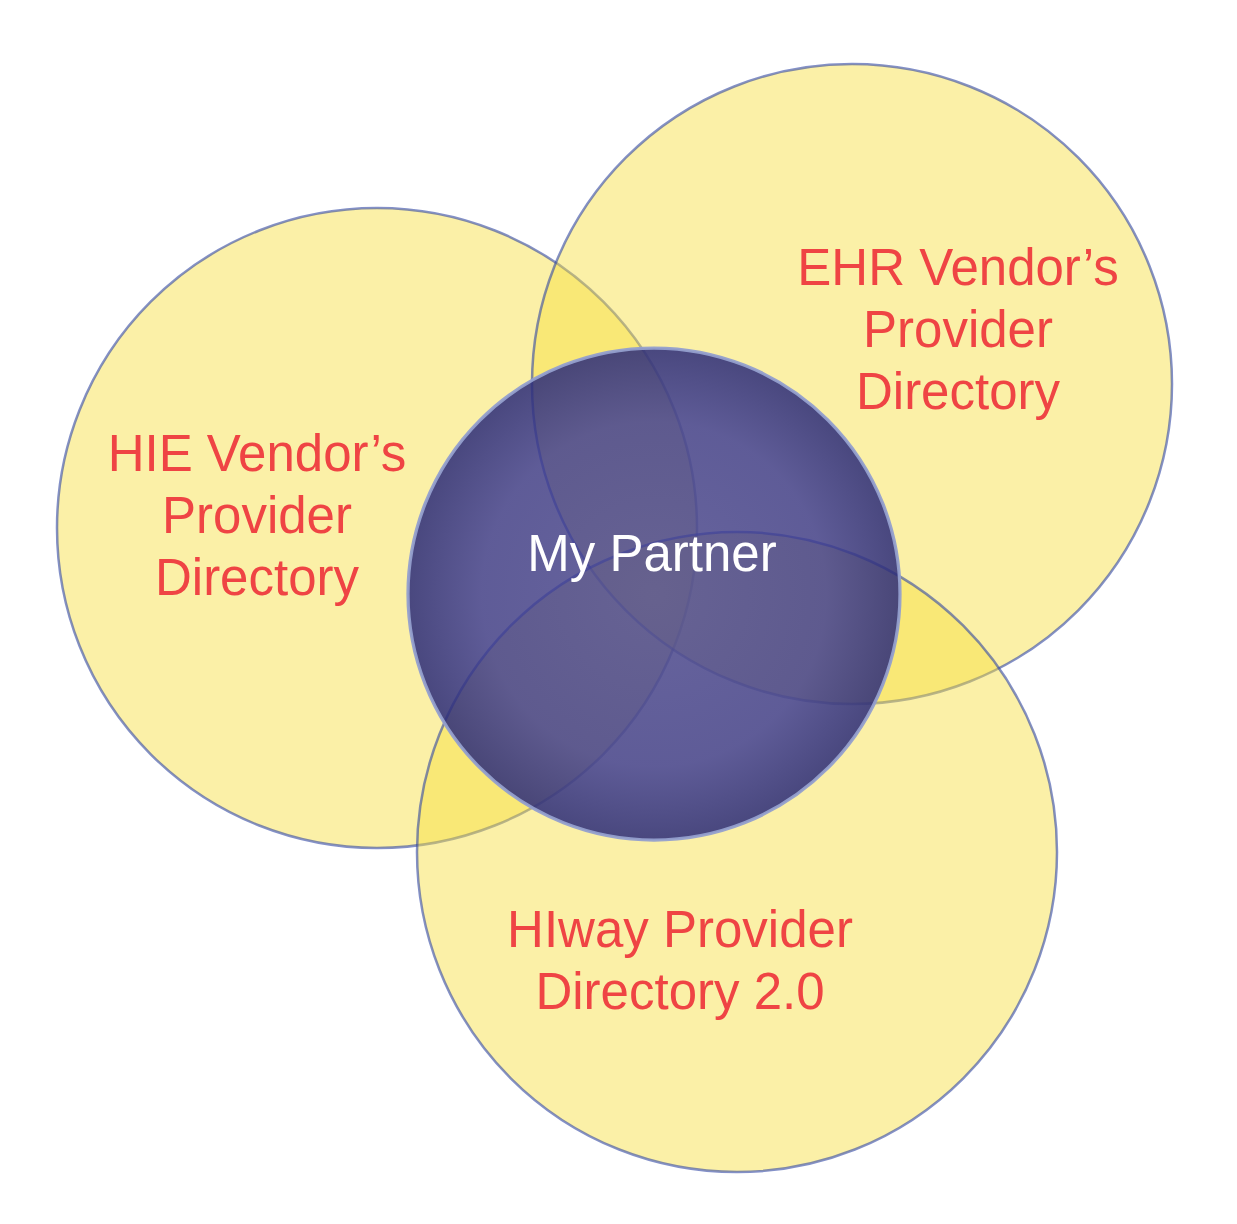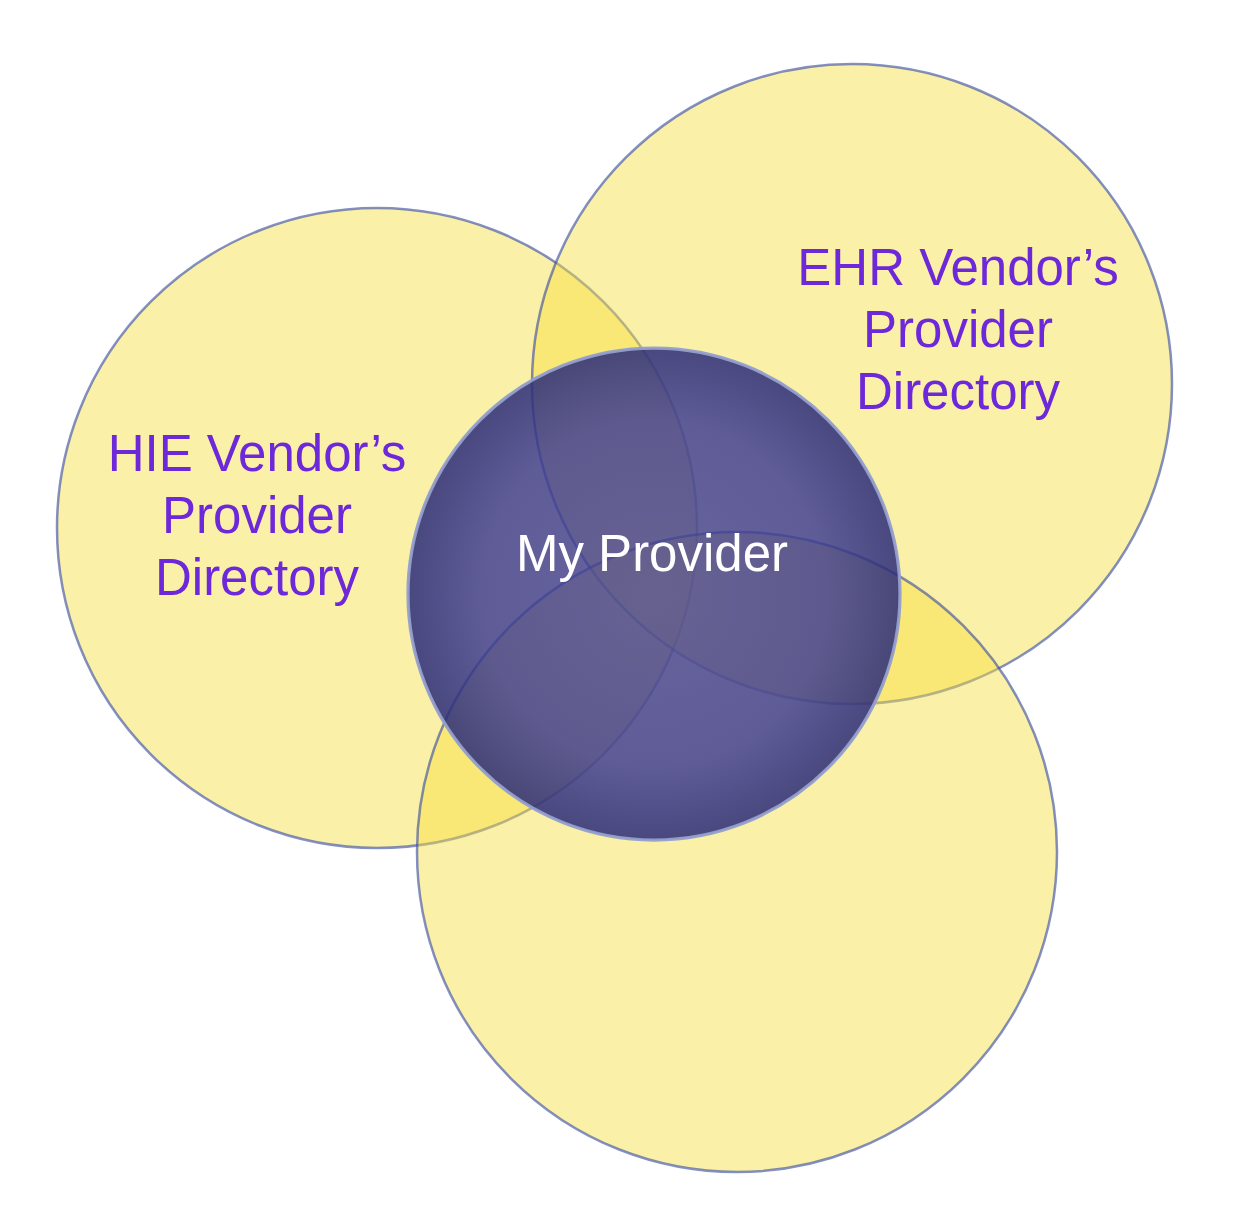--- a/index.html
+++ b/index.html
@@ -20,21 +20,21 @@
     left: 0;
     top: 0;
   }
   .label {
     position: absolute;
     transform: translateX(-50%);
     text-align: center;
     font-size: 51px;
     line-height: 62px;
     white-space: nowrap;
-    color: #6d28d9;
+    color: #ef4444;
   }
   .label .line { display: block; }
   .label.center-label {
     color: #ffffff;
   }
 </style>
 </head>
 <body>
 
 <div id="stage">
@@ -65,18 +65,22 @@
     <span class="line">Provider</span>
     <span class="line">Directory</span>
   </div>
 
   <div class="label" style="left:958px; top:237px;">
     <span class="line">EHR Vendor’s</span>
     <span class="line">Provider</span>
     <span class="line">Directory</span>
   </div>
 
+  <div class="label" style="left:680px; top:899px;">
+    <span class="line">HIway Provider</span>
+    <span class="line">Directory 2.0</span>
+  </div>
 
   <div class="label center-label" style="left:652px; top:523px;">
-    <span class="line">My Provider</span>
+    <span class="line">My Partner</span>
   </div>
 
 </div>
 
 </body></html>

